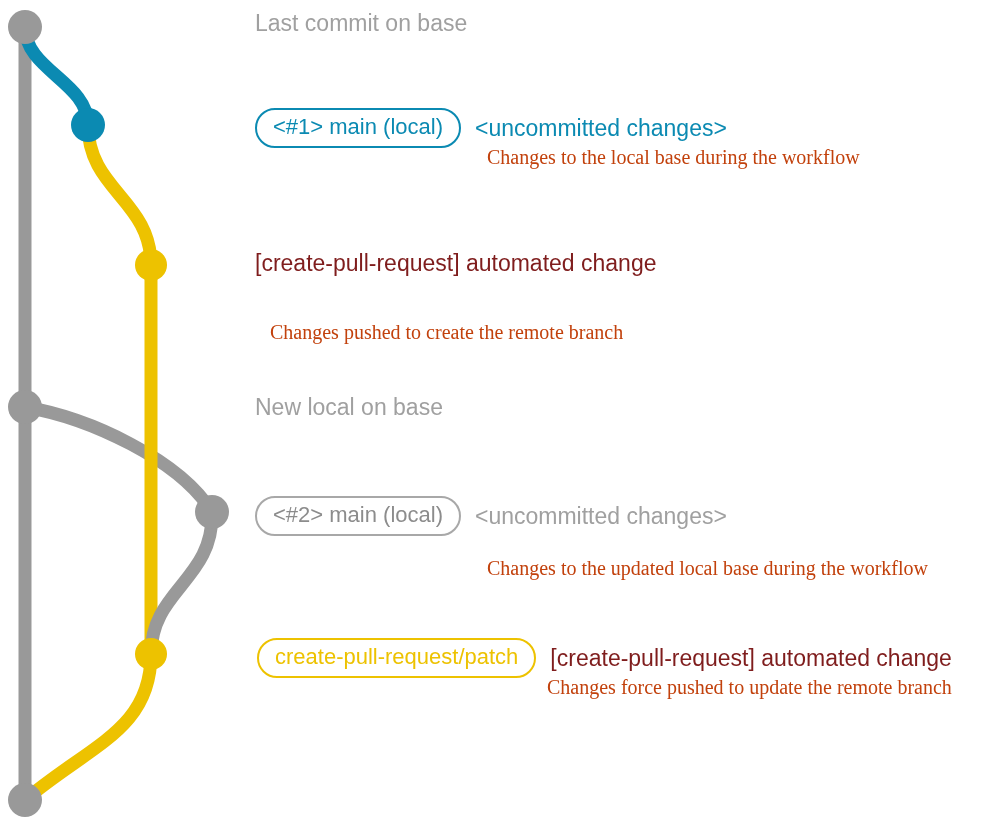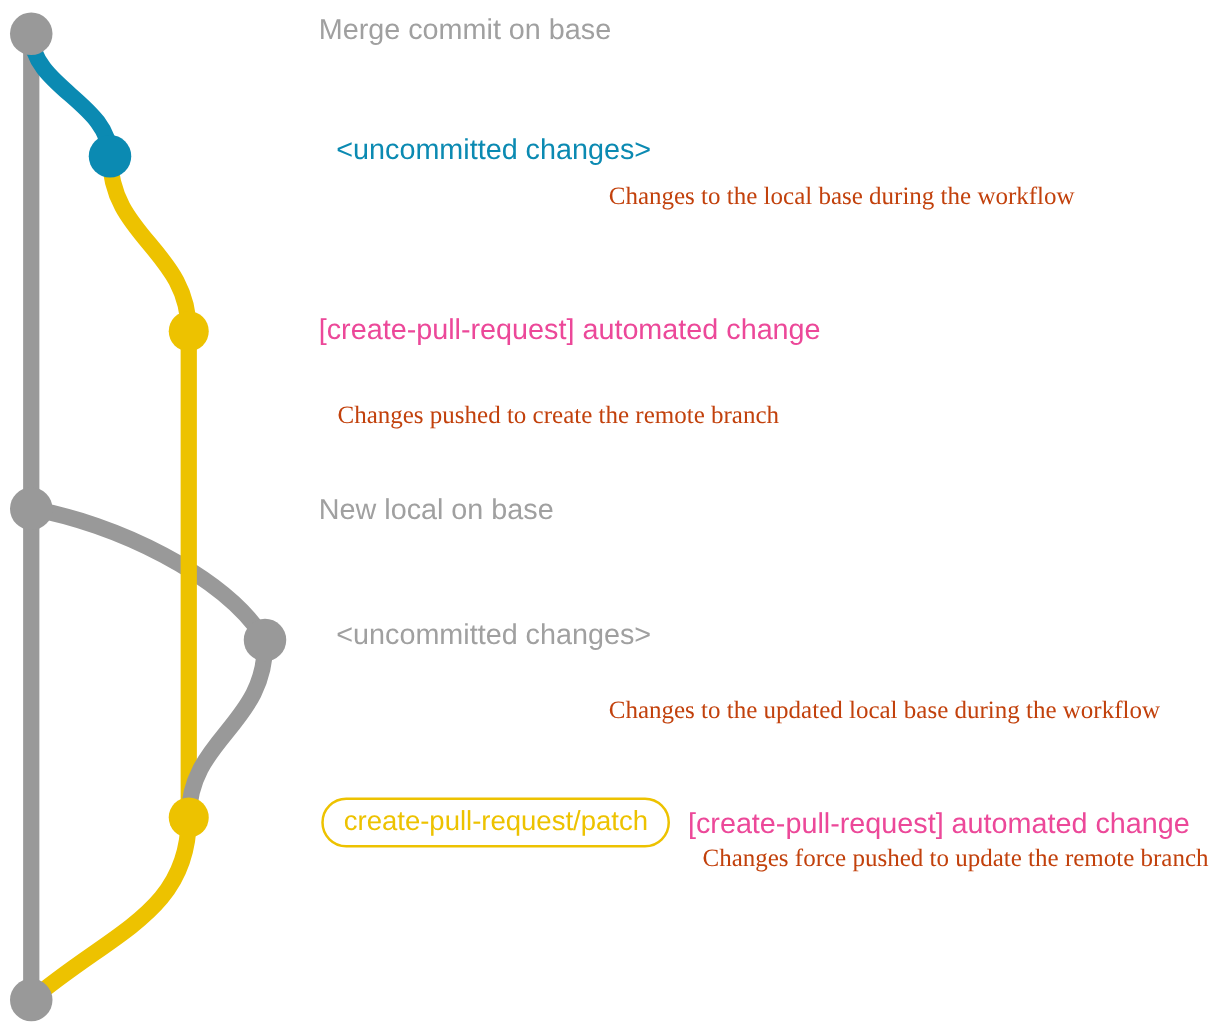--- a/index.html
+++ b/index.html
@@ -50,21 +50,21 @@
   .pill.gold  { border-color: #edc200; color: #edc200; }
   .pill.gray  { border-color: #a8a8a8; color: #8c8c8c; }
 
   
   .subject {
     font-size: 23px;
     line-height: 1;
     color: #999999;
   }
   .subject.blue { color: #0b8ab2; }
-  .subject.gold { color: #ec4899; }
+  .subject.gold { color: #7f1d1d; }
   .subject.gray { color: #a0a0a0; }
 
   
   .note {
     position: absolute;
     font-family: Liberation Serif, serif;
     font-size: 20px;
     line-height: 1;
     color: #c2410c;
     white-space: nowrap;
@@ -94,46 +94,48 @@
   <circle cx="25" cy="27" r="17" fill="#999999"></circle>
   <circle cx="88" cy="125" r="17" fill="#0b8ab2"></circle>
   <circle cx="151" cy="265" r="16" fill="#edc200"></circle>
   <circle cx="25" cy="407" r="17" fill="#999999"></circle>
   <circle cx="212" cy="512" r="17" fill="#999999"></circle>
   <circle cx="151" cy="654" r="16" fill="#edc200"></circle>
   <circle cx="25" cy="800" r="17" fill="#999999"></circle>
 </svg>
 
 <div class="row" style="left:255px; top:12px;">
-  <span class="subject gray">Merge commit on base</span>
+  <span class="subject gray">Last commit on base</span>
 </div>
 
 <div class="row" style="left:255px; top:108px;">
+  <span class="pill blue">&lt;#1&gt; main (local)</span>
   <span class="pill-gap"></span>
   <span class="subject blue">&lt;uncommitted changes&gt;</span>
 </div>
 <div class="note" style="left:487px; top:147px;">Changes to the local base during the workflow</div>
 
 <div class="row" style="left:255px; top:252px;">
   <span class="subject gold">[create-pull-request] automated change</span>
 </div>
 <div class="note" style="left:270px; top:290px;margin-top:32px;">Changes pushed to create the remote branch</div>
 
 <div class="row" style="left:255px; top:396px;">
   <span class="subject gray">New local on base</span>
 </div>
 
 <div class="row" style="left:255px; top:496px;">
+  <span class="pill gray">&lt;#2&gt; main (local)</span>
   <span class="pill-gap"></span>
   <span class="subject gray">&lt;uncommitted changes&gt;</span>
 </div>
 <div class="note" style="left:487px; top:558px;">Changes to the updated local base during the workflow</div>
 
 <div class="row" style="left:257px; top:638px;align-items:center;">
   <span class="pill gold">create-pull-request/patch</span>
   <span class="pill-gap"></span>
   <span class="subject gold">[create-pull-request] automated change</span>
 </div>
-<div class="note" style="left:562px; top:677px;">Changes force pushed to update the remote branch</div>
+<div class="note" style="left:547px; top:677px;">Changes force pushed to update the remote branch</div>
 
 <div class="row" style="left:257px; top:783px;">
   <span class="pill-gap"></span>
 </div>
 
 </body></html>

